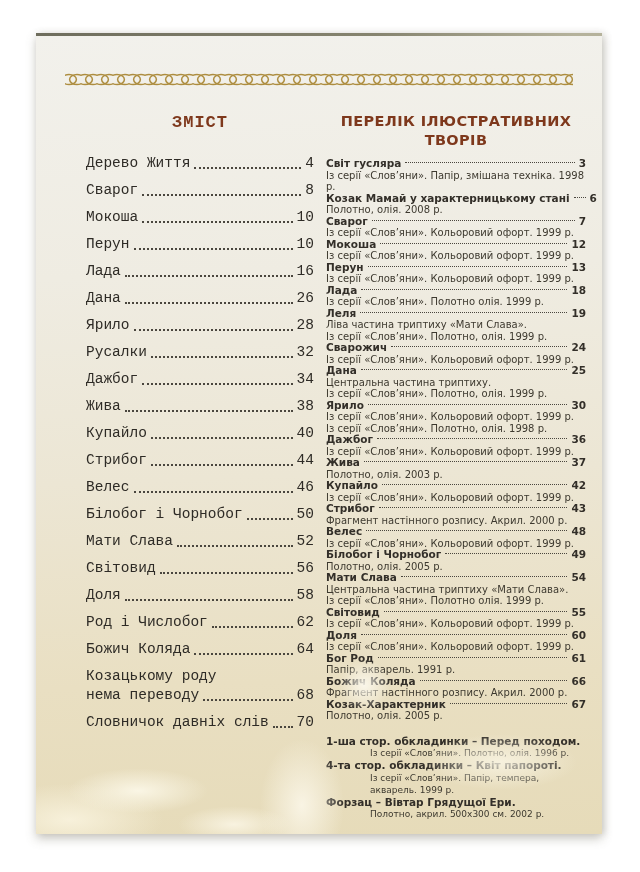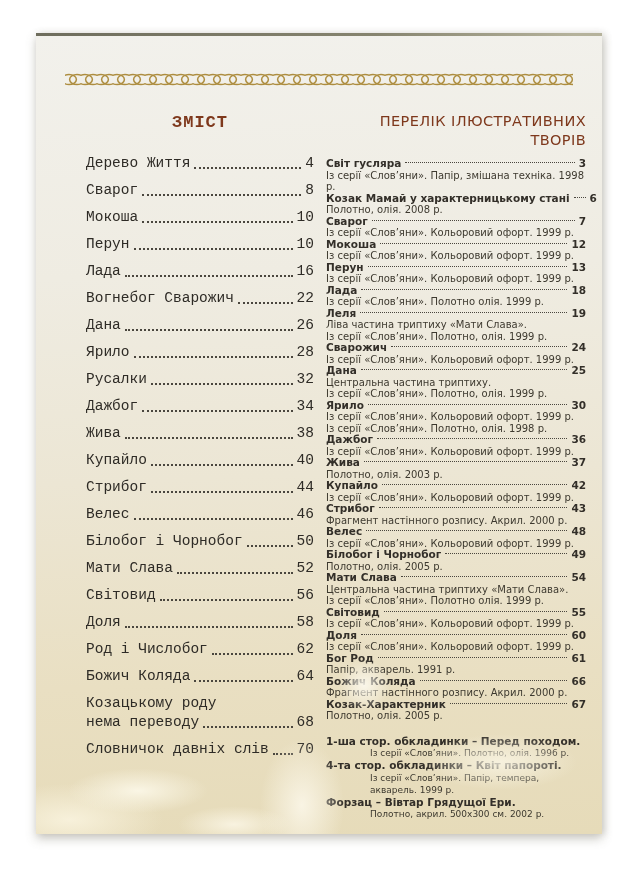--- a/index.html
+++ b/index.html
@@ -37,22 +37,22 @@
   .toc-list{margin-top:22px;}
   .toc-entry{margin-bottom:8px;color:#2e2b26;text-align:right;}
   .toc-line{display:flex;align-items:flex-end;font-size:14.5px;line-height:19px;}
   .toc-label{white-space:nowrap;}
   .toc-page{white-space:nowrap;}
   .leader{flex:1;border-bottom:2px dotted #4a463e;margin:0 4px 4px 4px;min-width:12px;}
   .leader.thin{border-bottom:1.5px dotted #4a463e;margin-bottom:2px;}
   
   .col-ill{flex:1;min-width:0;}
   .ill-heading{
-    margin:25px 0 0 0;text-align:right;color:#7e381c;
-    font-size:14.5px;font-weight:normal;line-height:19px;letter-spacing:.4px;
+    margin:25px 0 0 0;text-align:center;color:#7e381c;
+    font-size:14.5px;font-weight:bold;line-height:19px;letter-spacing:.4px;
   }
   .ill-list{margin-top:8px;}
   .ill-entry{margin:0;}
   .ill-title-row{display:flex;align-items:center;font-size:10.5px;font-weight:bold;line-height:11.5px;color:#332f29;}
   .ill-title{white-space:nowrap;}
   .ill-page{white-space:nowrap;font-weight:bold;}
   .ill-detail{font-size:10px;line-height:11.5px;color:#3d392f;}
   .ill-notes{margin-top:13px;}
   .note{margin:0;}
   .note-title{font-size:10.5px;font-weight:bold;line-height:12.5px;color:#332f29;}
@@ -106,27 +106,20 @@
           </div>
           <div class="toc-entry">
             <div class="toc-line">
               <span class="toc-label">Лада</span>
               <span class="leader"></span>
               <span class="toc-page">16</span>
             </div>
           </div>
           <div class="toc-entry">
             <div class="toc-line">
-              <span class="toc-label">Вогнебог Сварожич</span>
-              <span class="leader"></span>
-              <span class="toc-page">22</span>
-            </div>
-          </div>
-          <div class="toc-entry">
-            <div class="toc-line">
               <span class="toc-label">Дана</span>
               <span class="leader"></span>
               <span class="toc-page">26</span>
             </div>
           </div>
           <div class="toc-entry">
             <div class="toc-line">
               <span class="toc-label">Ярило</span>
               <span class="leader"></span>
               <span class="toc-page">28</span>

